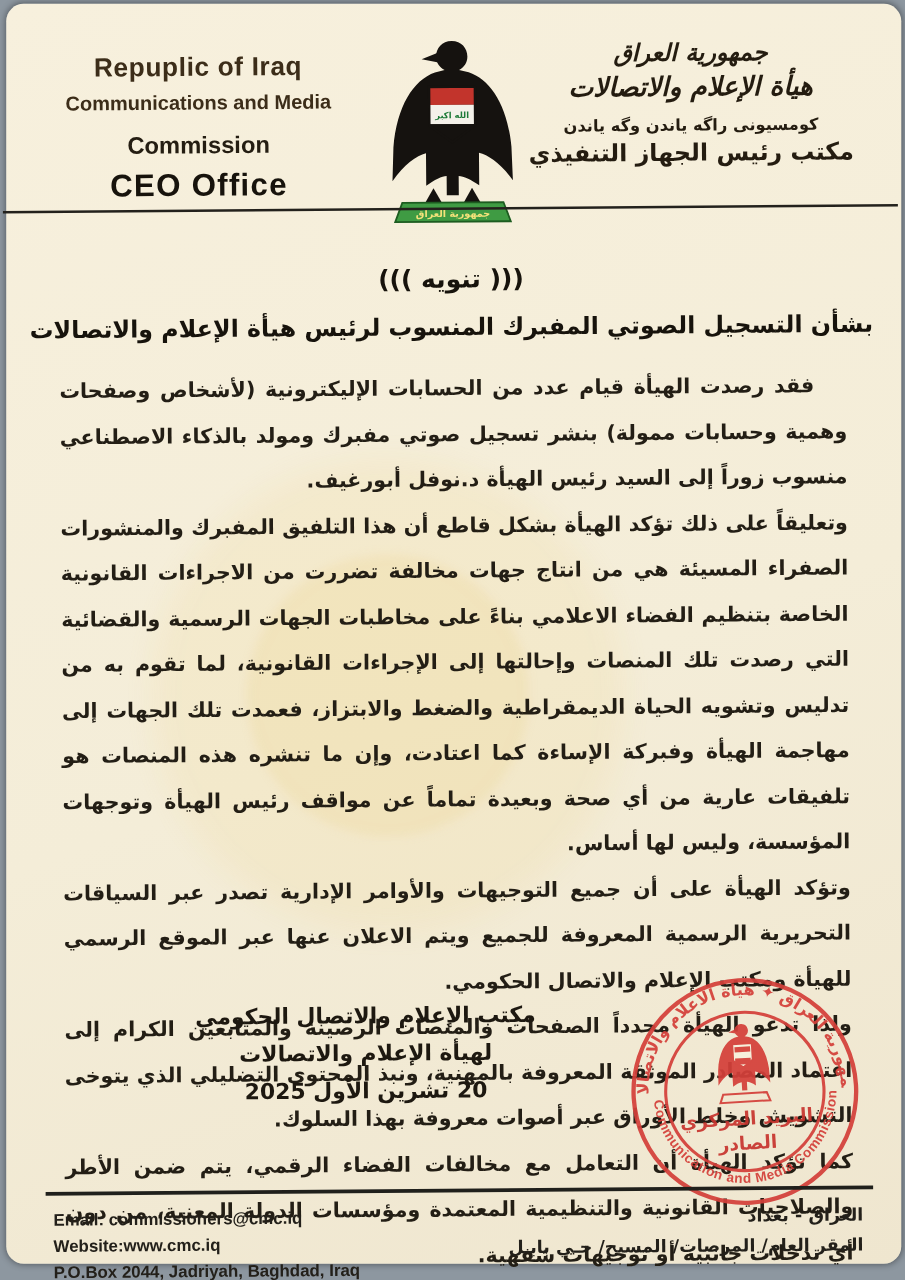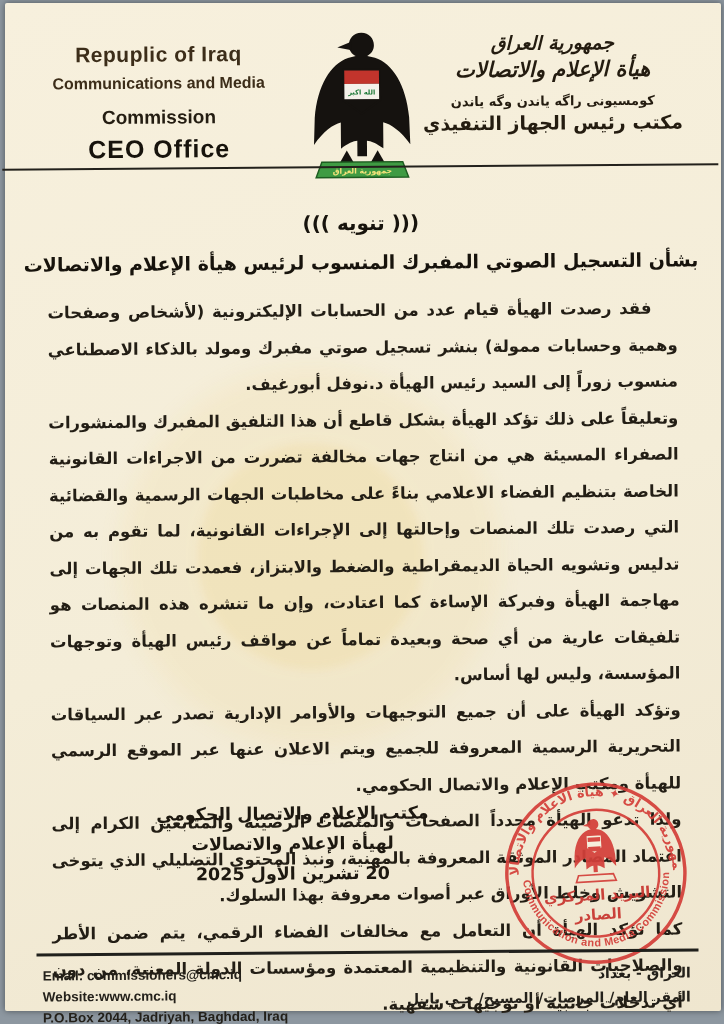--- a/index.html
+++ b/index.html
@@ -6,21 +6,21 @@
   body{
     width:724px;height:1024px;position:relative;
     background:#8d97a0;
     font-family:"DejaVu Sans",sans-serif;
     overflow:hidden;
   }
   .paper{
     position:absolute;left:5px;top:3px;right:3px;bottom:13px;
     background:linear-gradient(160deg,#f7f0dd 0%,#f4edd8 55%,#efe6cf 100%);
     box-shadow:0 0 6px rgba(0,0,0,.45);
-    border-radius:2px;
+    border-radius:14px;
   }
   .content{position:absolute;inset:0;transform:rotate(-0.45deg);transform-origin:50% 50%;}
   .watermark{
     position:absolute;left:70px;top:318px;width:470px;height:470px;border-radius:50%;
     background:
       radial-gradient(circle at 50% 50%, rgba(231,193,88,0.22) 0 34%, rgba(231,193,88,0.10) 34% 52%, rgba(231,193,88,0.0) 62%);
     filter:blur(4px);
     pointer-events:none;
   }
   

